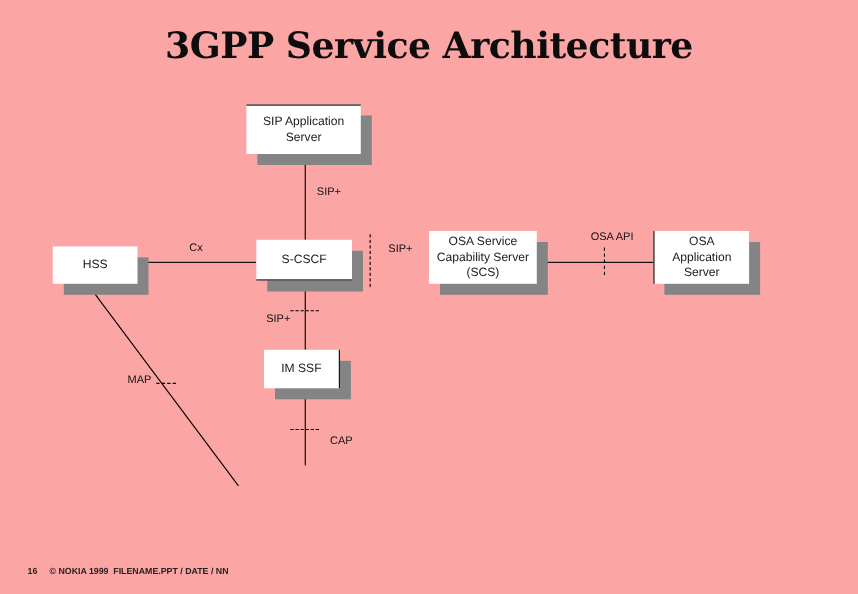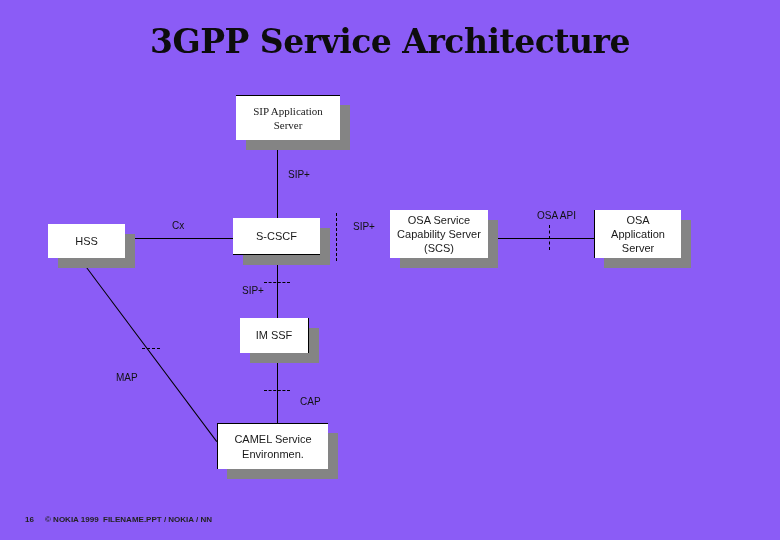--- a/index.html
+++ b/index.html
@@ -1,30 +1,30 @@
 <!DOCTYPE html>
 <html><head>
 <meta charset="utf-8">
 <style>
   html,body{margin:0;padding:0;background:#ffffff;}
-  .slide{position:relative;width:780px;height:540px;background:#8b5cf6;overflow:hidden;
+  .slide{position:relative;width:780px;height:540px;background:#fca5a5;overflow:hidden;
          font-family:"Liberation Sans",sans-serif;}
 
   
   .title{position:absolute;top:22px;left:0;width:780px;margin:0;text-align:center;
          font-family:"DejaVu Serif","Liberation Serif",serif;font-weight:bold;
          font-size:33px;color:#0d0d0d;letter-spacing:-0.5px;}
 
   
   .node{position:absolute;background:#ffffff;display:flex;flex-direction:column;
         align-items:center;justify-content:center;text-align:center;
         font-size:11px;line-height:1.3;color:#1a1a1a;
         box-shadow:10px 10px 0 #848484;}
   .node span{display:block;}
-  .n-sip   {left:236px;top:95px;width:104px;height:44px;border-top:1px solid #000;font-family:Liberation Serif, serif;}
+  .n-sip   {left:224px;top:95px;width:104px;height:44px;border-top:1px solid #000;}
   .n-hss   {left:48px;top:224px;width:77px;height:34px;text-align:right;}
   .n-scscf {left:233px;top:218px;width:87px;height:36px;border-bottom:1px solid #000;}
   .n-osascs{left:390px;top:210px;width:98px;height:48px;}
   .n-osaapp{left:594px;top:210px;width:86px;height:48px;border-left:1px solid #000;}
   .n-imssf {left:240px;top:318px;width:68px;height:35px;border-right:1px solid #000;}
   .n-camel {left:217px;top:423px;width:110px;height:45px;border-left:1px solid #000;border-top:1px solid #000;}
 
   
   .vline{position:absolute;width:1px;background:#000;}
   .hline{position:absolute;height:1px;background:#000;}
@@ -46,21 +46,21 @@
   .d-map      {left:142px;top:348px;width:18px;}
 
   
   .elabel{position:absolute;font-size:10px;color:#111;white-space:nowrap;}
   .l-sip-top  {left:288px;top:169px;}
   .l-cx       {left:172px;top:220px;}
   .l-sip-right{left:353px;top:221px;}
   .l-osa-api  {left:537px;top:210px;text-align:center;}
   .l-sip-mid  {left:242px;top:285px;}
   .l-cap      {left:276px;top:396px;margin-left:24px;}
-  .l-map      {left:116px;top:340px;margin-top:32px;}
+  .l-map      {left:116px;top:340px;}
 
   
   .footer{position:absolute;left:0;top:515px;width:760px;height:14px;
           font-size:8px;font-weight:bold;color:#222;}
   .footer span{position:absolute;top:0;white-space:nowrap;}
   .f-page{left:25px;}
   .f-copy{left:45px;}
   .f-file{left:103px;}
 </style>
 </head>
@@ -105,32 +105,28 @@
   <div class="node n-osaapp">
     <span>OSA</span>
     <span>Application</span>
     <span>Server</span>
   </div>
 
   <div class="node n-imssf">
     <span>IM SSF</span>
   </div>
 
-  <div class="node n-camel">
-    <span>CAMEL Service</span>
-    <span>Environmen.</span>
-  </div>
 
   <div class="elabel l-sip-top">SIP+</div>
   <div class="elabel l-cx">Cx</div>
   <div class="elabel l-sip-right">SIP+</div>
   <div class="elabel l-osa-api">OSA API</div>
   <div class="elabel l-sip-mid">SIP+</div>
   <div class="elabel l-cap">CAP</div>
   <div class="elabel l-map">MAP</div>
 
   <div class="footer">
     <span class="f-page">16</span>
     <span class="f-copy">© NOKIA 1999</span>
-    <span class="f-file">FILENAME.PPT / NOKIA / NN</span>
+    <span class="f-file">FILENAME.PPT / DATE / NN</span>
   </div>
 
 </div>
 
 </body></html>

